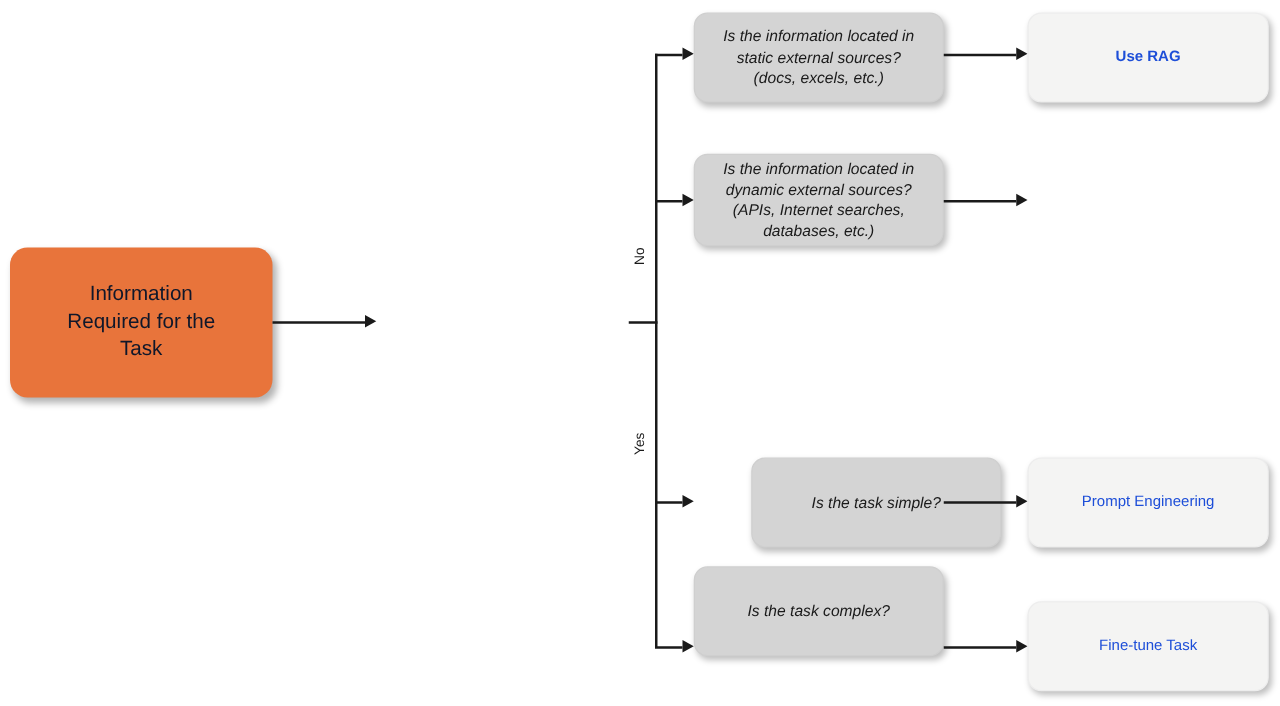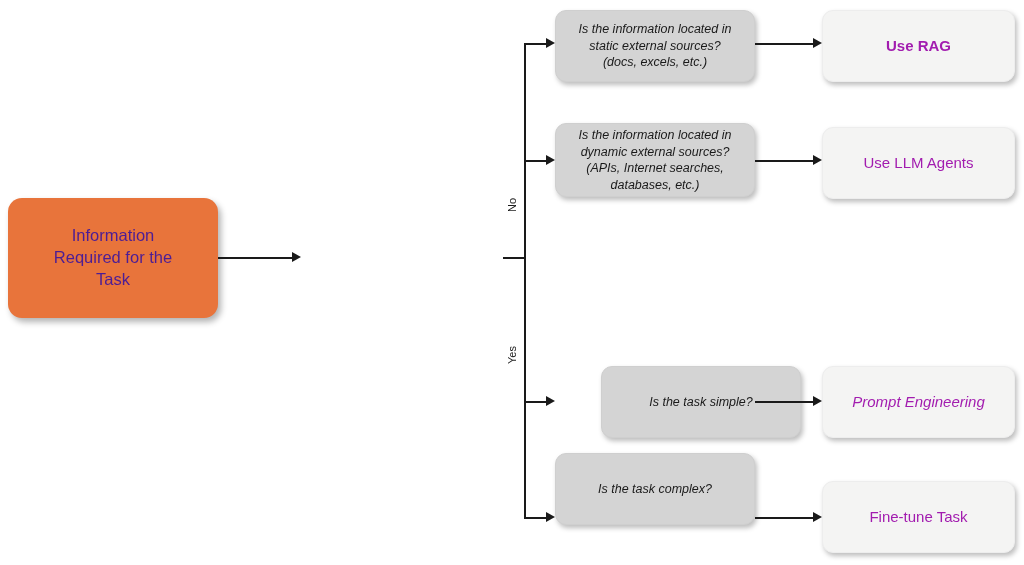--- a/index.html
+++ b/index.html
@@ -34,40 +34,40 @@
     box-shadow: 2px 3px 5px rgba(0,0,0,0.26);
   }
   .node .label {
     display: block;
     white-space: pre-line;
   }
 
   
   .node-start {
     background: #E8743B;
-    color: #4c1d95;
+    color: #0f172a;
     font-size: 16.5px;
     border-radius: 14px;
     box-shadow: 3px 4px 6px rgba(0,0,0,0.30);
   }
 
   
   .node-question {
     background: #D4D4D4;
     color: #1a1a1a;
     font-size: 12.5px;
     border: 1px solid #cfcfcf;
     font-style: italic;
   }
 
   
   .node-outcome {
     background: #F4F4F3;
-    color: #a21caf;
-    font-size: 15px;
+    color: #1d4ed8;
+    font-size: 12px;
     border: 1px solid #ededed;
   }
   .node-outcome.bold .label { font-weight: bold; }
 
   
   .edge-h {
     position: absolute;
     height: 0;
     border-top: 2px solid #1a1a1a;
   }
@@ -139,35 +139,32 @@
   <div class="node node-question" style="left:555px; top:123px; width:200px; height:74px;">
     <span class="label">Is the information located in
 dynamic external sources?
 (APIs, Internet searches,
 databases, etc.)</span>
   </div>
 
   <div class="edge-h" style="left:755px; top:160px; width:58px;"></div>
   <div class="arrowhead" style="left:813px; top:155px;"></div>
 
-  <div class="node node-outcome" style="left:822px; top:127px; width:193px; height:72px;">
-    <span class="label">Use LLM Agents</span>
-  </div>
 
   <div class="edge-h" style="left:524px; top:401px; width:22px;"></div>
   <div class="arrowhead" style="left:546px; top:396px;"></div>
 
   <div class="node node-question" style="left:555px; top:366px; width:200px; height:72px;margin-left:46px;">
     <span class="label">Is the task simple?</span>
   </div>
 
   <div class="edge-h" style="left:755px; top:401px; width:58px;"></div>
   <div class="arrowhead" style="left:813px; top:396px;"></div>
 
-  <div class="node node-outcome" style="left:822px; top:366px; width:193px; height:72px;font-style:italic;">
+  <div class="node node-outcome" style="left:822px; top:366px; width:193px; height:72px;">
     <span class="label">Prompt Engineering</span>
   </div>
 
   <div class="edge-h" style="left:524px; top:517px; width:22px;"></div>
   <div class="arrowhead" style="left:546px; top:512px;"></div>
 
   <div class="node node-question" style="left:555px; top:453px; width:200px; height:72px;">
     <span class="label">Is the task complex?</span>
   </div>
 

